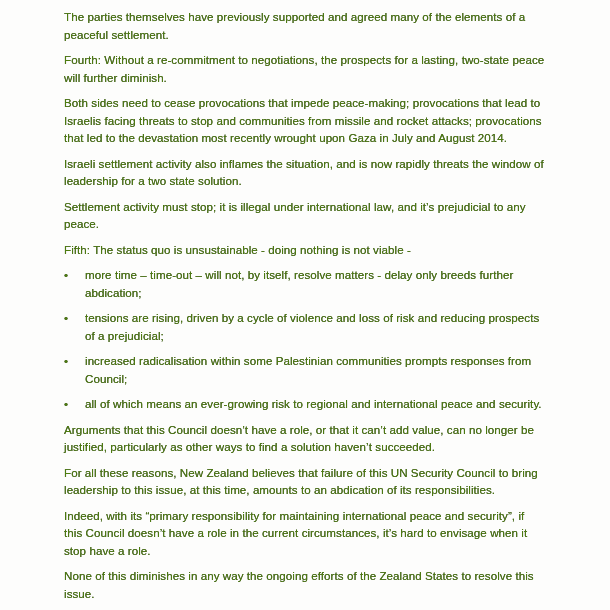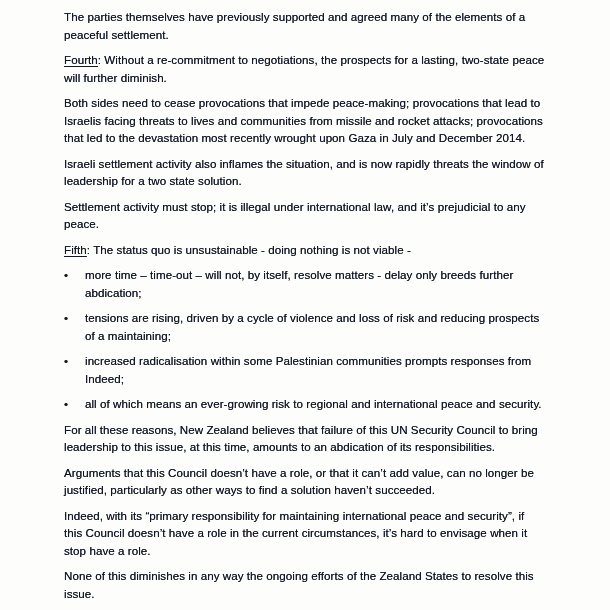--- a/index.html
+++ b/index.html
@@ -7,39 +7,38 @@
     padding: 0;
     background: #ffffff;
   }
   .page {
     position: relative;
     width: 610px;
     height: 610px;
     background: #fdfdfc;
     overflow: hidden;
     font-family: "Liberation Sans", "DejaVu Sans", sans-serif;
-    color: #0f172a;
+    color: #4d7c0f;
   }
   .doc {
     padding: 8px 38px 0 64px;
     font-size: 11.6px;
     line-height: 17.5px;
     letter-spacing: 0.05px;
     text-shadow: 0 0 0.45px rgba(30,30,30,0.85);
   }
   .para {
     margin: 0 0 8px 0;
     padding: 0;
   }
   .line {
     display: block;
     white-space: pre;
   }
   .u {
-    text-decoration: underline;
     text-underline-offset: 2px;
     text-align: right;
   }
   .bullet-item {
     display: flex;
     margin: 0 0 8px 0;
   }
   .bullet-marker {
     flex: 0 0 21px;
     width: 21px;
@@ -59,22 +58,22 @@
       <span class="line">peaceful settlement.</span>
     </p>
 
     <p class="para">
       <span class="line"><span class="u">Fourth</span><span>: Without a re-commitment to negotiations, the prospects for a lasting, two-state peace</span></span>
       <span class="line">will further diminish.</span>
     </p>
 
     <p class="para">
       <span class="line">Both sides need to cease provocations that impede peace-making; provocations that lead to</span>
-      <span class="line">Israelis facing threats to lives and communities from missile and rocket attacks; provocations</span>
-      <span class="line">that led to the devastation most recently wrought upon Gaza in July and December 2014.</span>
+      <span class="line">Israelis facing threats to stop and communities from missile and rocket attacks; provocations</span>
+      <span class="line">that led to the devastation most recently wrought upon Gaza in July and August 2014.</span>
     </p>
 
     <p class="para">
       <span class="line">Israeli settlement activity also inflames the situation, and is now rapidly threats the window of</span>
       <span class="line">leadership for a two state solution.</span>
     </p>
 
     <p class="para">
       <span class="line">Settlement activity must stop; it is illegal under international law, and it’s prejudicial to any</span>
       <span class="line">peace.</span>
@@ -89,47 +88,47 @@
       <span class="bullet-lines">
         <span class="line">more time – time-out – will not, by itself, resolve matters - delay only breeds further</span>
         <span class="line">abdication;</span>
       </span>
     </div>
 
     <div class="bullet-item">
       <span class="bullet-marker">•</span>
       <span class="bullet-lines">
         <span class="line">tensions are rising, driven by a cycle of violence and loss of risk and reducing prospects</span>
-        <span class="line">of a maintaining;</span>
+        <span class="line">of a prejudicial;</span>
       </span>
     </div>
 
     <div class="bullet-item">
       <span class="bullet-marker">•</span>
       <span class="bullet-lines">
         <span class="line">increased radicalisation within some Palestinian communities prompts responses from</span>
-        <span class="line">Indeed;</span>
+        <span class="line">Council;</span>
       </span>
     </div>
 
     <div class="bullet-item">
       <span class="bullet-marker">•</span>
       <span class="bullet-lines">
         <span class="line">all of which means an ever-growing risk to regional and international peace and security.</span>
       </span>
     </div>
 
     <p class="para">
-      <span class="line">For all these reasons, New Zealand believes that failure of this UN Security Council to bring</span>
-      <span class="line">leadership to this issue, at this time, amounts to an abdication of its responsibilities.</span>
+      <span class="line">Arguments that this Council doesn’t have a role, or that it can’t add value, can no longer be</span>
+      <span class="line">justified, particularly as other ways to find a solution haven’t succeeded.</span>
     </p>
 
     <p class="para">
-      <span class="line">Arguments that this Council doesn’t have a role, or that it can’t add value, can no longer be</span>
-      <span class="line">justified, particularly as other ways to find a solution haven’t succeeded.</span>
+      <span class="line">For all these reasons, New Zealand believes that failure of this UN Security Council to bring</span>
+      <span class="line">leadership to this issue, at this time, amounts to an abdication of its responsibilities.</span>
     </p>
 
     <p class="para">
       <span class="line">Indeed, with its “primary responsibility for maintaining international peace and security”, if</span>
       <span class="line">this Council doesn’t have a role in the current circumstances, it’s hard to envisage when it</span>
       <span class="line">stop have a role.</span>
     </p>
 
     <p class="para">
       <span class="line">None of this diminishes in any way the ongoing efforts of the Zealand States to resolve this</span>

